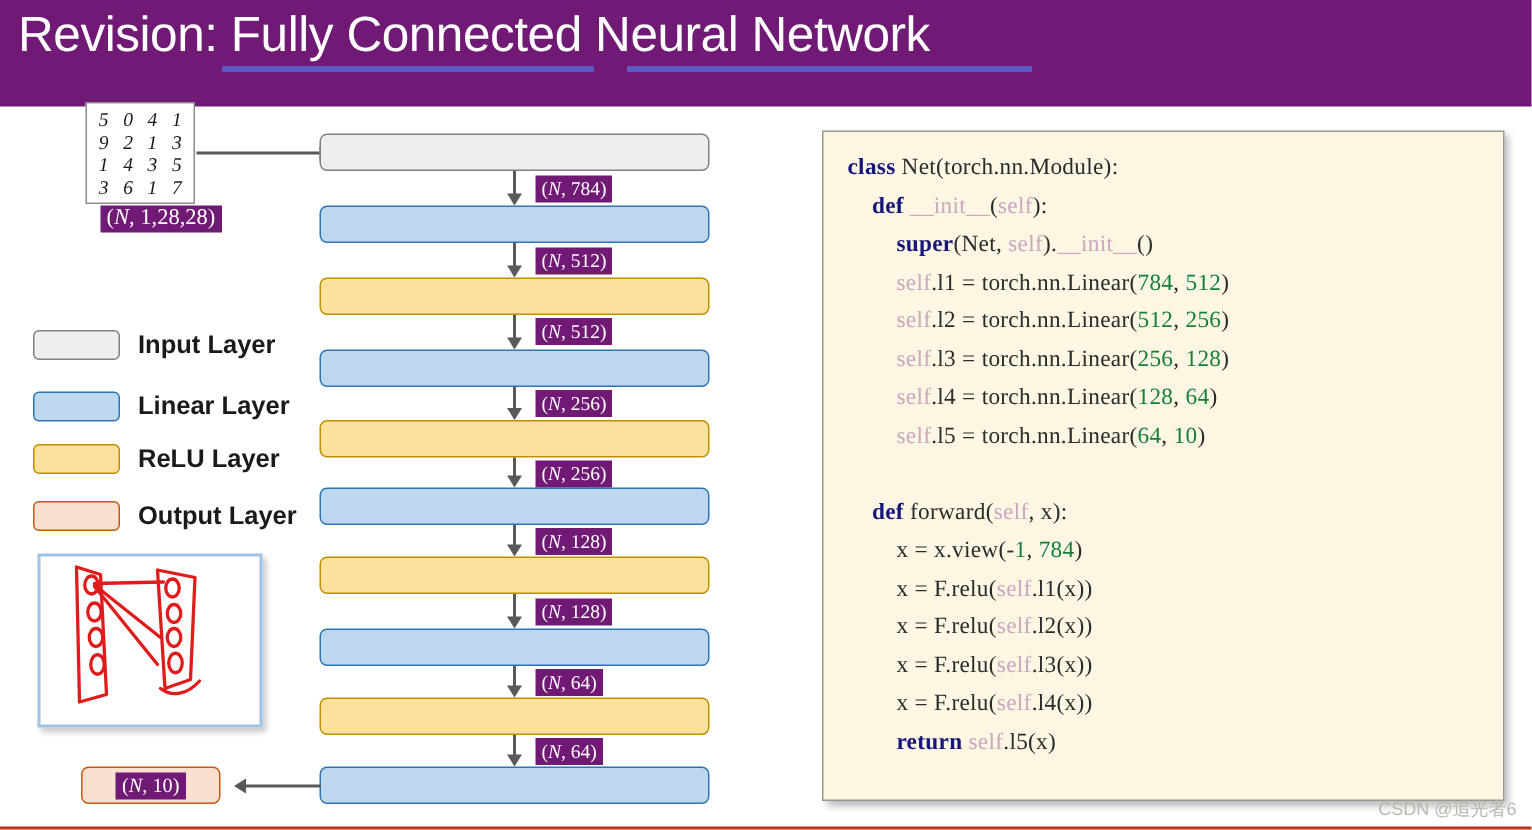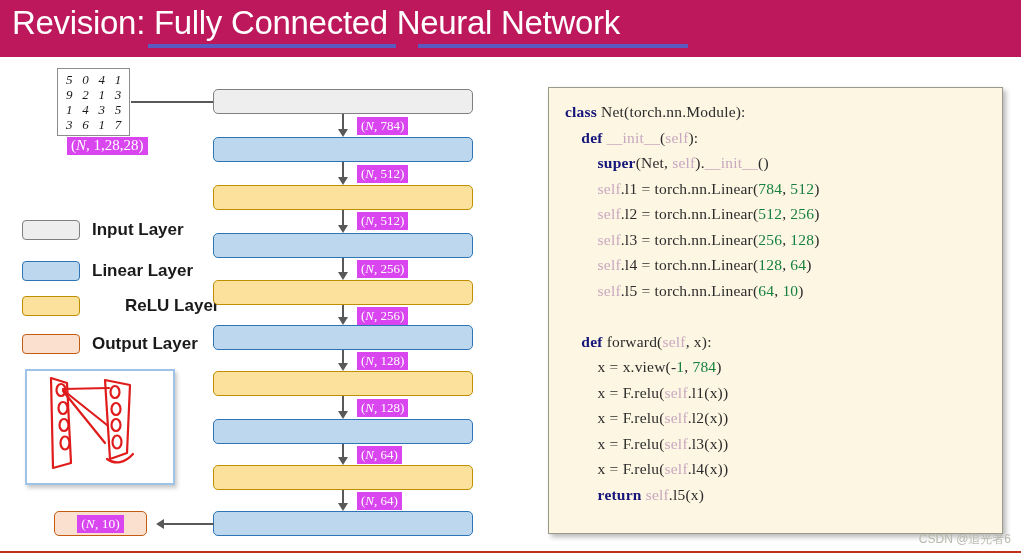--- a/index.html
+++ b/index.html
@@ -13,22 +13,22 @@
     position: relative;
     overflow: hidden;
     font-family: "Liberation Sans", sans-serif;
   }
 
   
   #header {
     position: absolute;
     left: 0; top: 0;
     width: 1021px;
-    height: 57px;
-    background: #be185d;
+    height: 71px;
+    background: #701a75;
   }
   #header-title {
     position: absolute;
     left: 12px;
     top: 4px;
     font-size: 33px;
     color: #ffffff;
     font-weight: 400;
     letter-spacing: -0.3px;
     white-space: nowrap;
@@ -64,21 +64,21 @@
     font-family: "Liberation Serif", serif;
     font-size: 13px;
     color: #1a1a1a;
     line-height: 15px;
     font-style: italic;
   }
 
   
   .shape-badge {
     position: absolute;
-    background: #d946ef;
+    background: #701a75;
     color: #ffffff;
     font-family: "Liberation Serif", serif;
     font-size: 13px;
     padding: 1px 4px 2px 4px;
     white-space: nowrap;
     line-height: 15px;
     box-sizing: border-box;
   }
   .shape-badge .nvar { font-style: italic; }
 
@@ -99,21 +99,21 @@
   }
   .legend-label {
     margin-left: 12px;
     font-size: 17px;
     color: #1a1a1a;
     font-family: "Liberation Sans", sans-serif;
     white-space: nowrap;
   }
   #legend-0 { left: 22px; top: 220px; }
   #legend-1 { left: 22px; top: 261px; }
-  #legend-2 { left: 22px; top: 296px; gap: 33px; }
+  #legend-2 { left: 22px; top: 296px; }
   #legend-3 { left: 22px; top: 334px; }
 
   
   #sketch-box {
     position: absolute;
     left: 25px;
     top: 369px;
     width: 150px;
     height: 116px;
     background: #ffffff;

